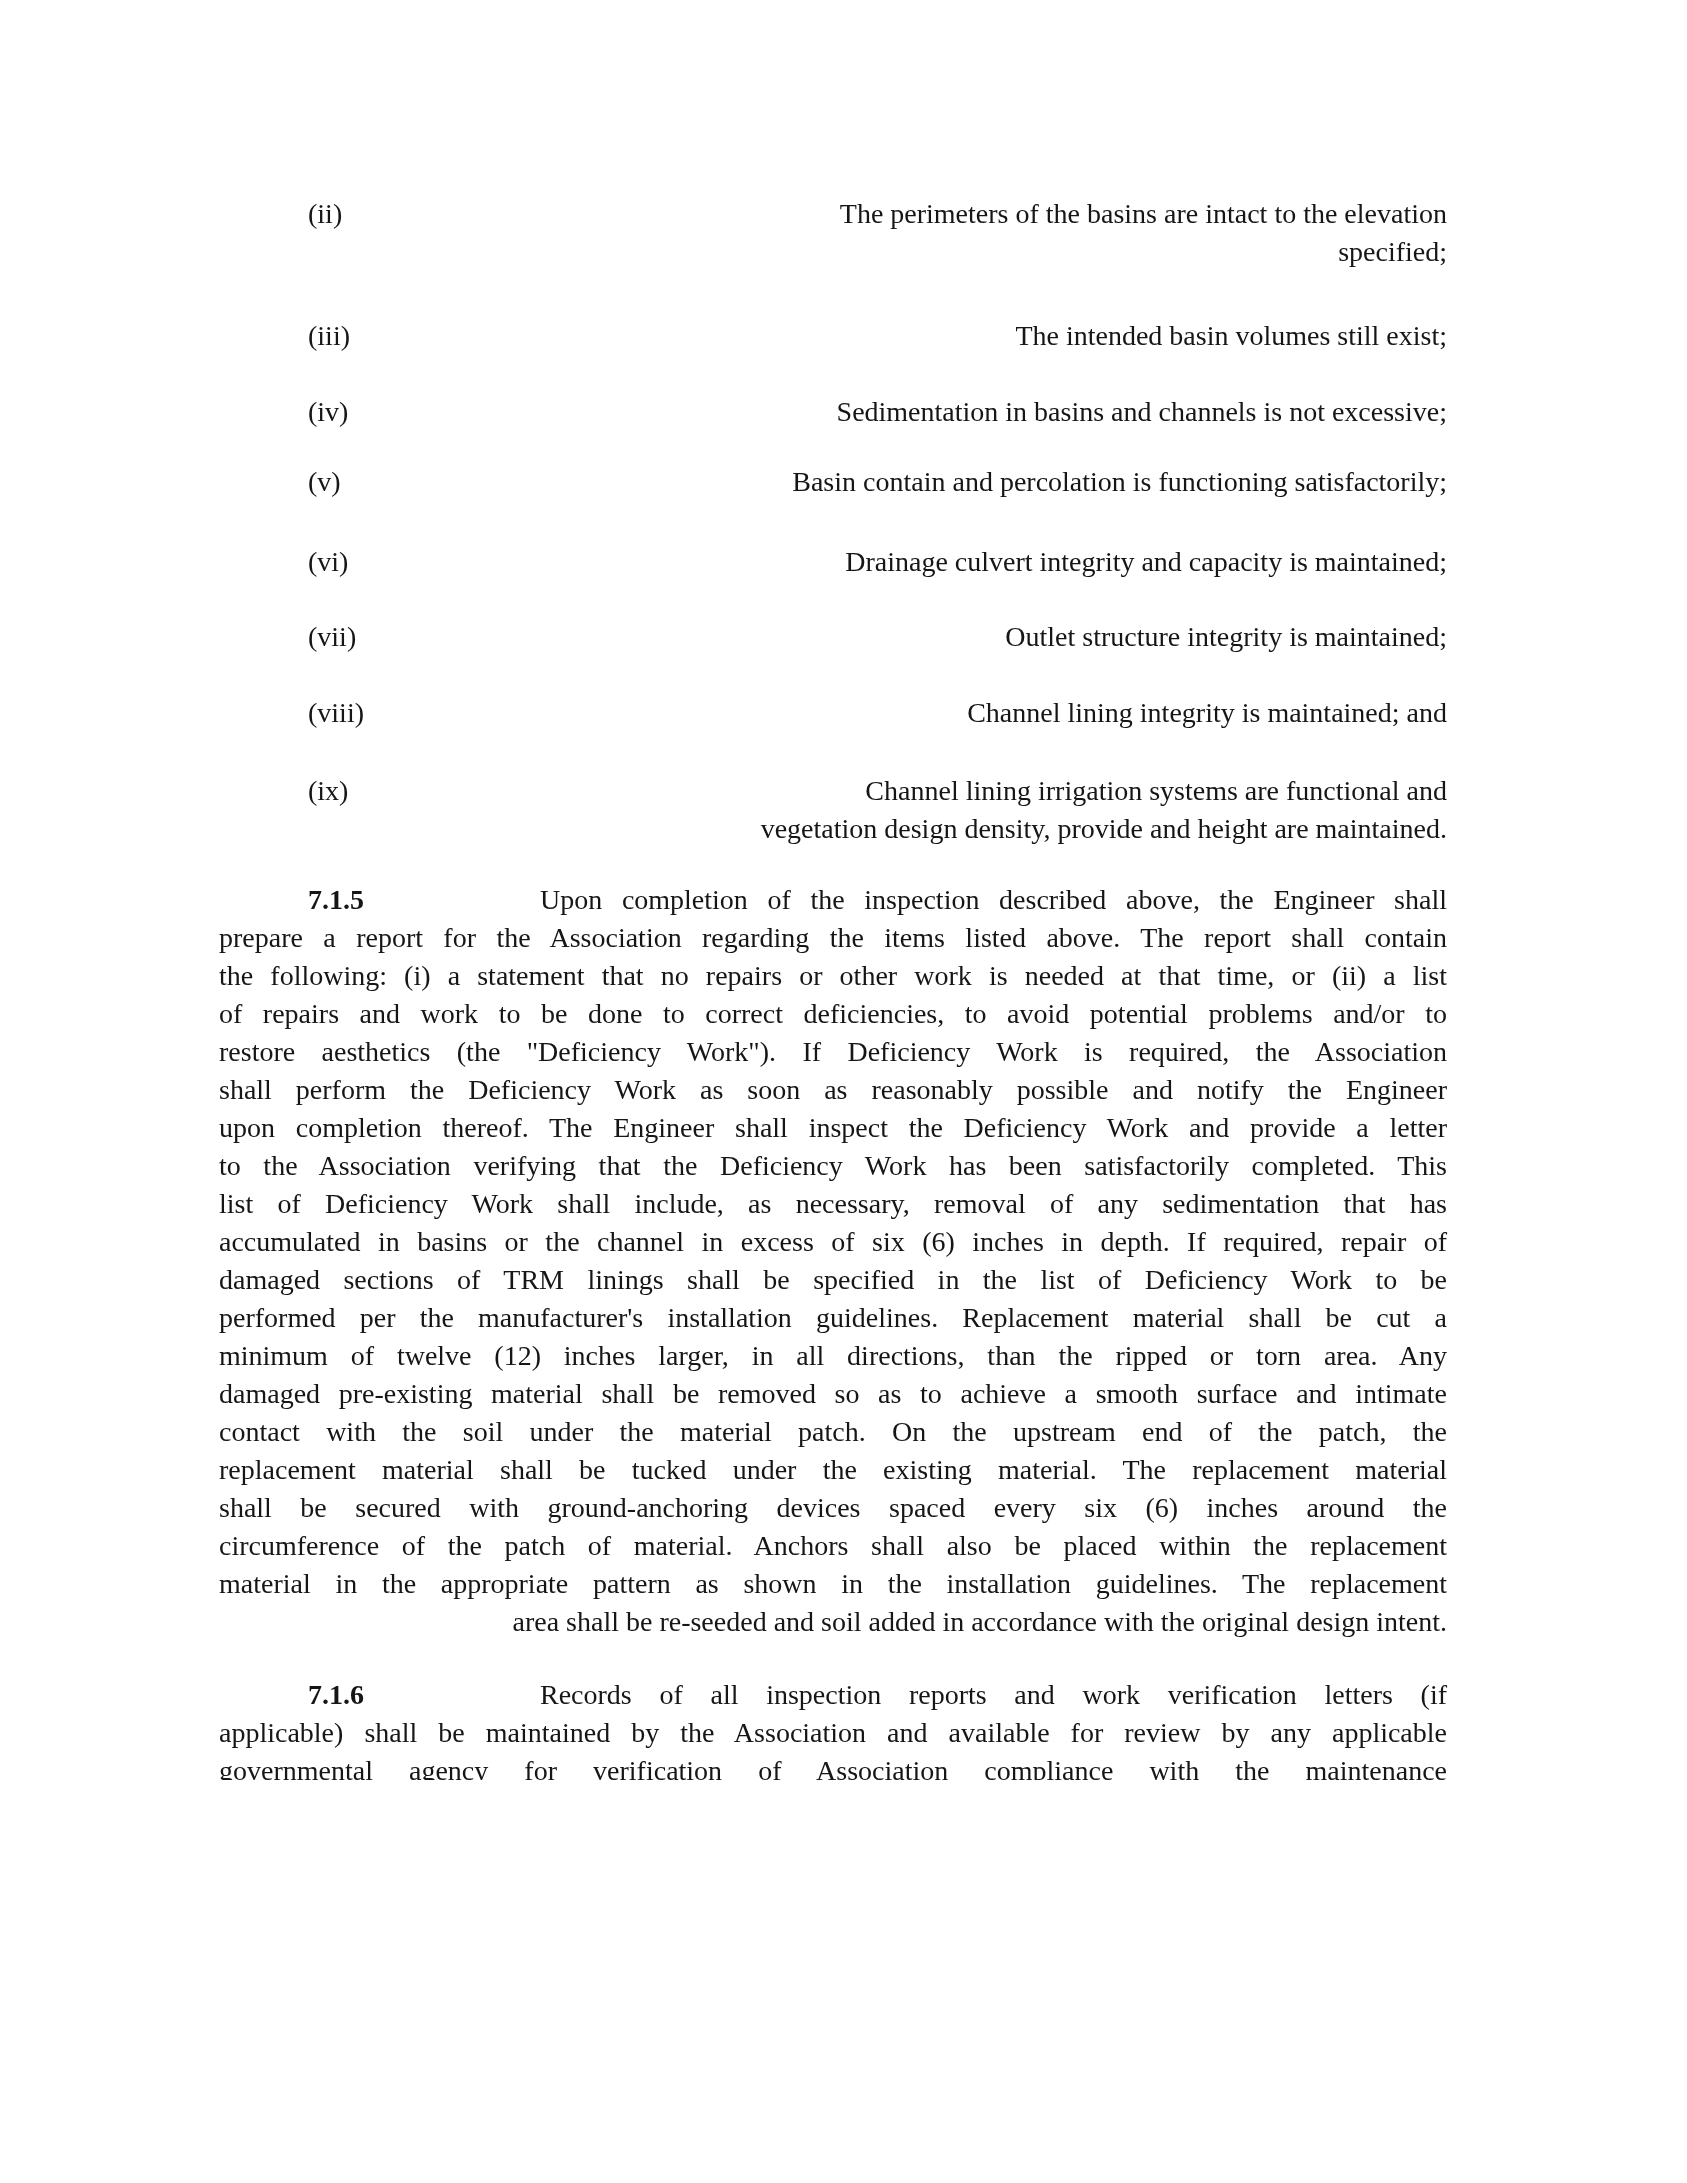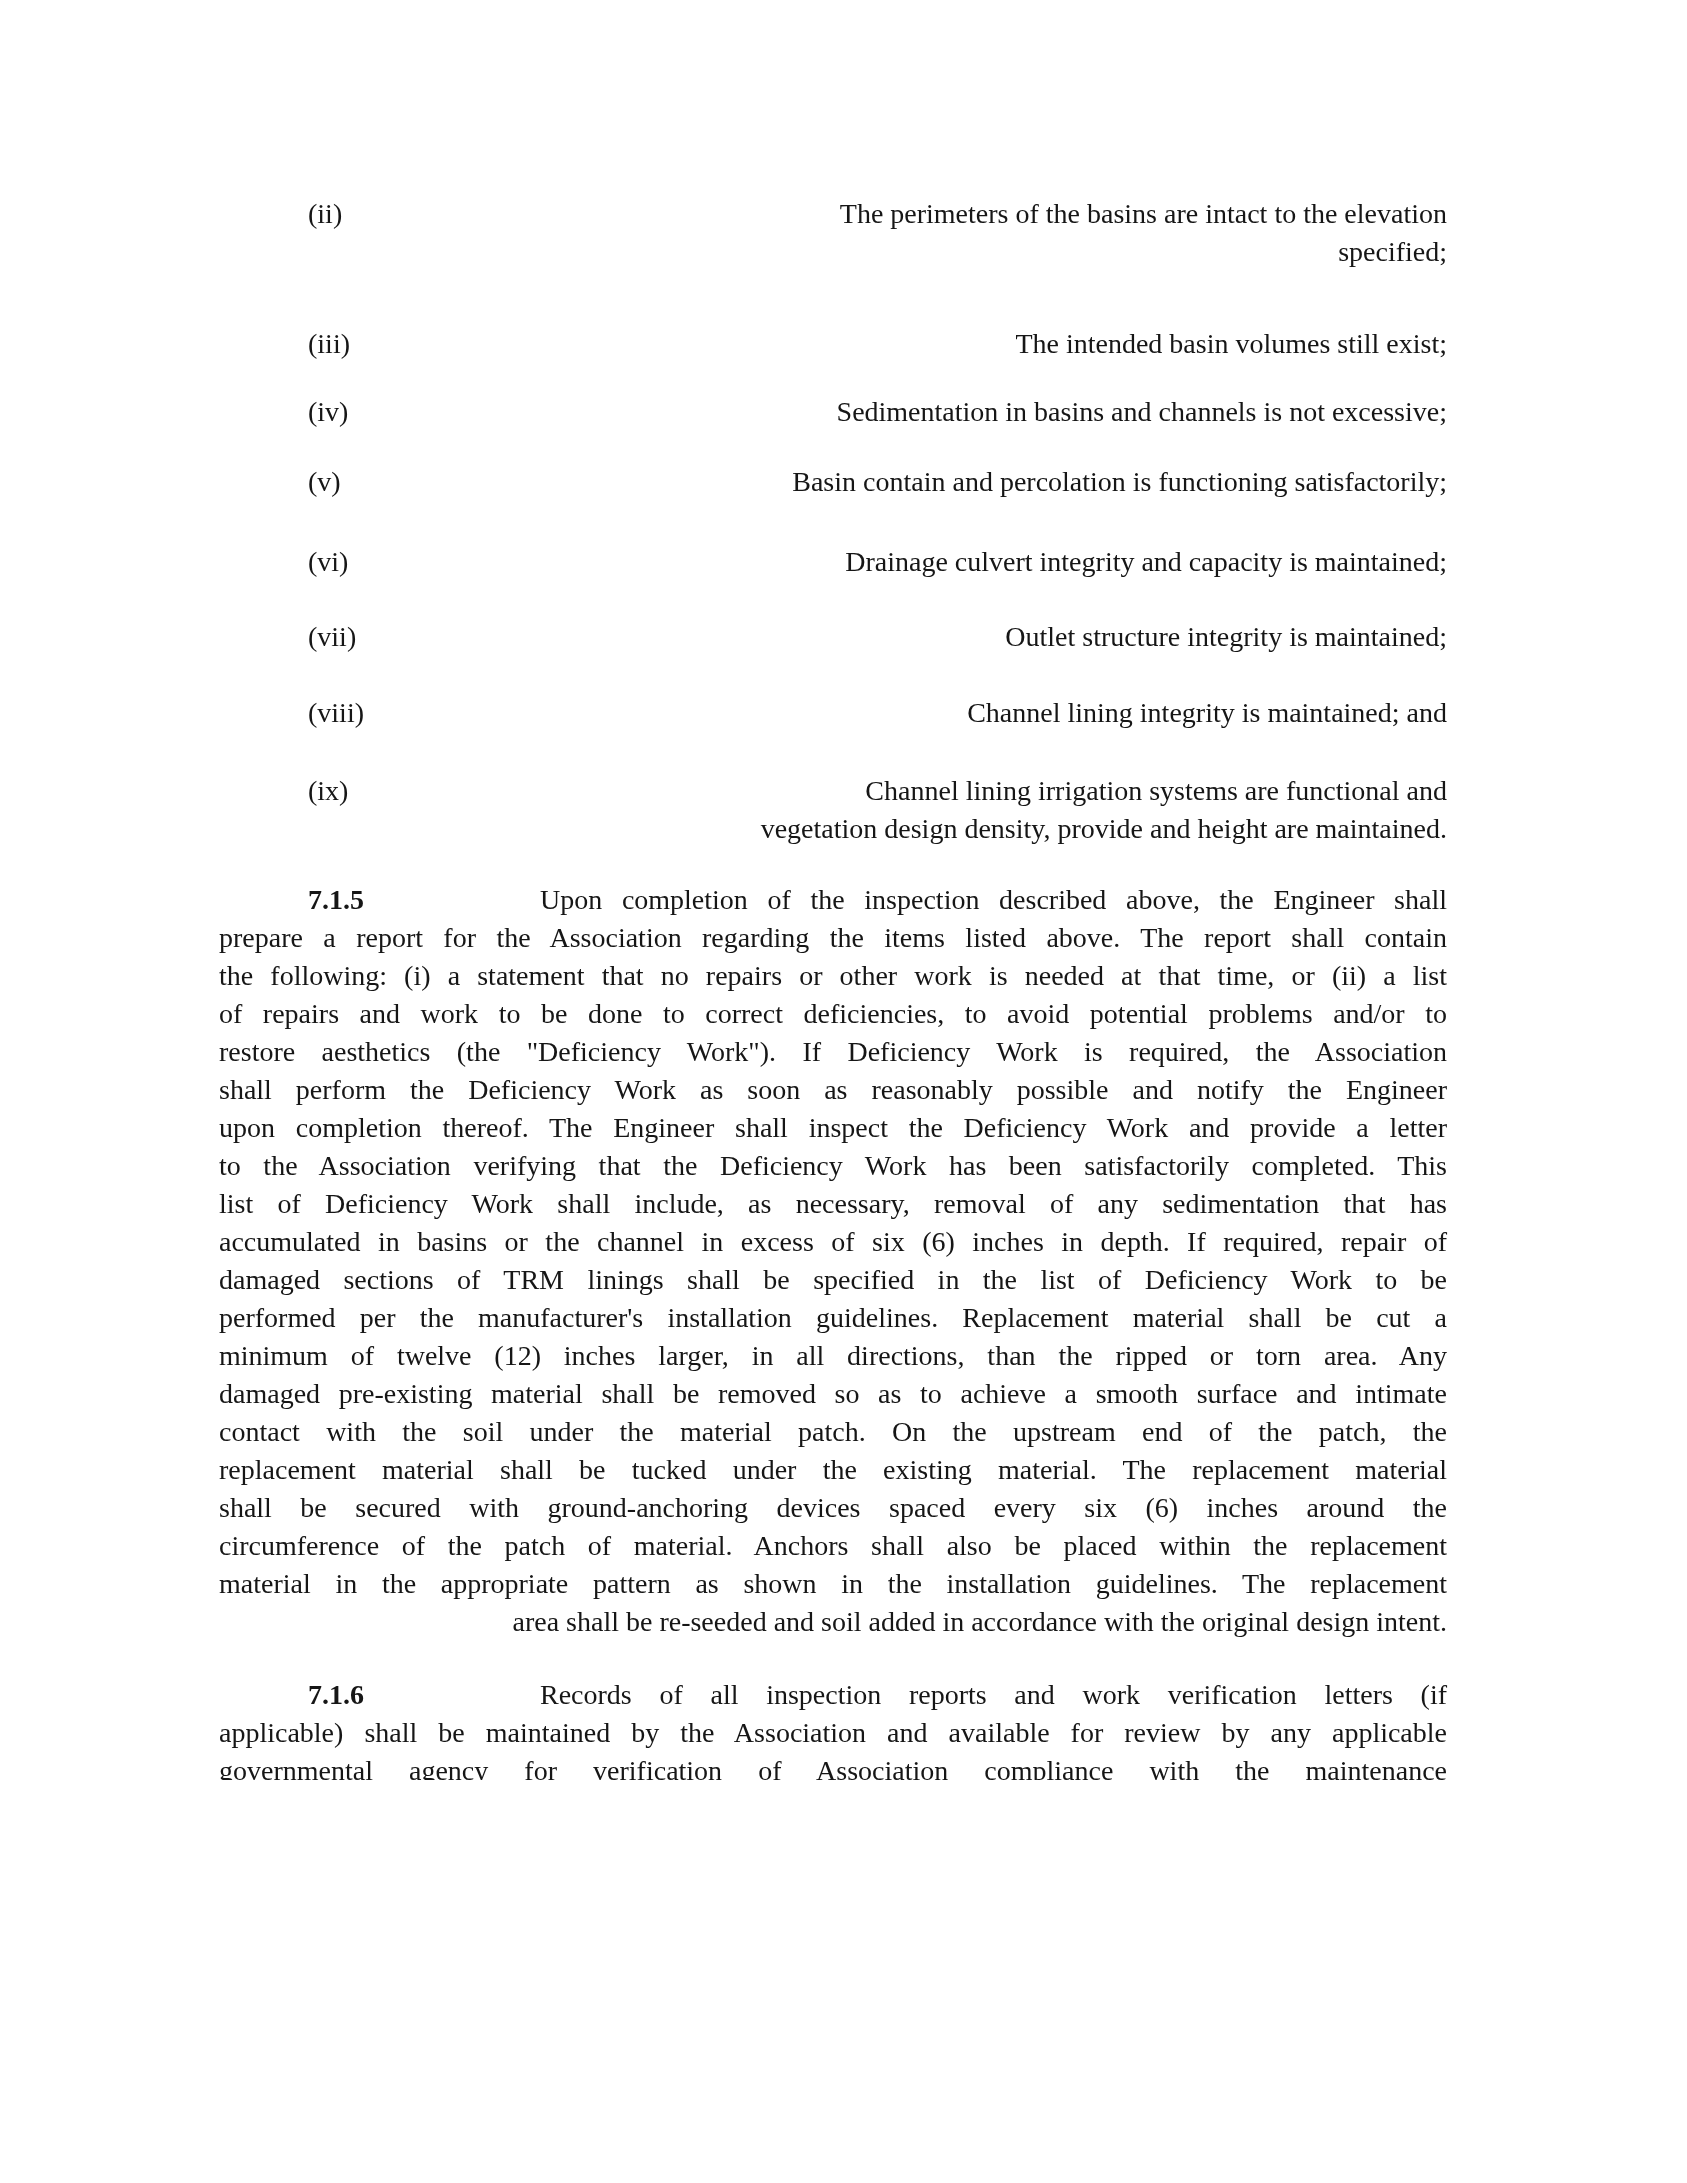--- a/index.html
+++ b/index.html
@@ -48,21 +48,21 @@
 <body>
 
 <div class="page">
 
   <div class="block" style="top:195px">
     <span class="item-label">(ii)</span>
     <div class="ln tab1">The perimeters of the basins are intact to the elevation</div>
     <div class="ln">specified;</div>
   </div>
 
-  <div class="block" style="top:325px">
+  <div class="block" style="top:317px">
     <span class="item-label">(iii)</span>
     <div class="ln tab1">The intended basin volumes still exist;</div>
   </div>
 
   <div class="block" style="top:393px">
     <span class="item-label">(iv)</span>
     <div class="ln tab1">Sedimentation in basins and channels is not excessive;</div>
   </div>
 
   <div class="block" style="top:463px">

